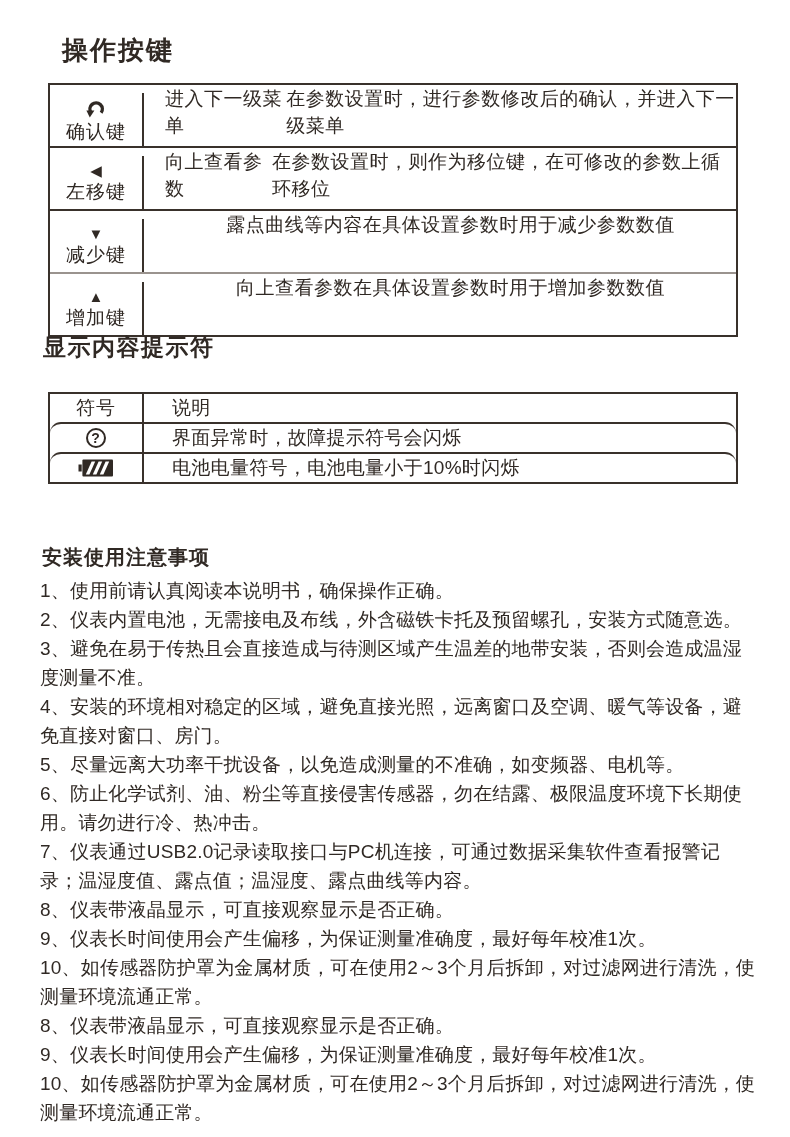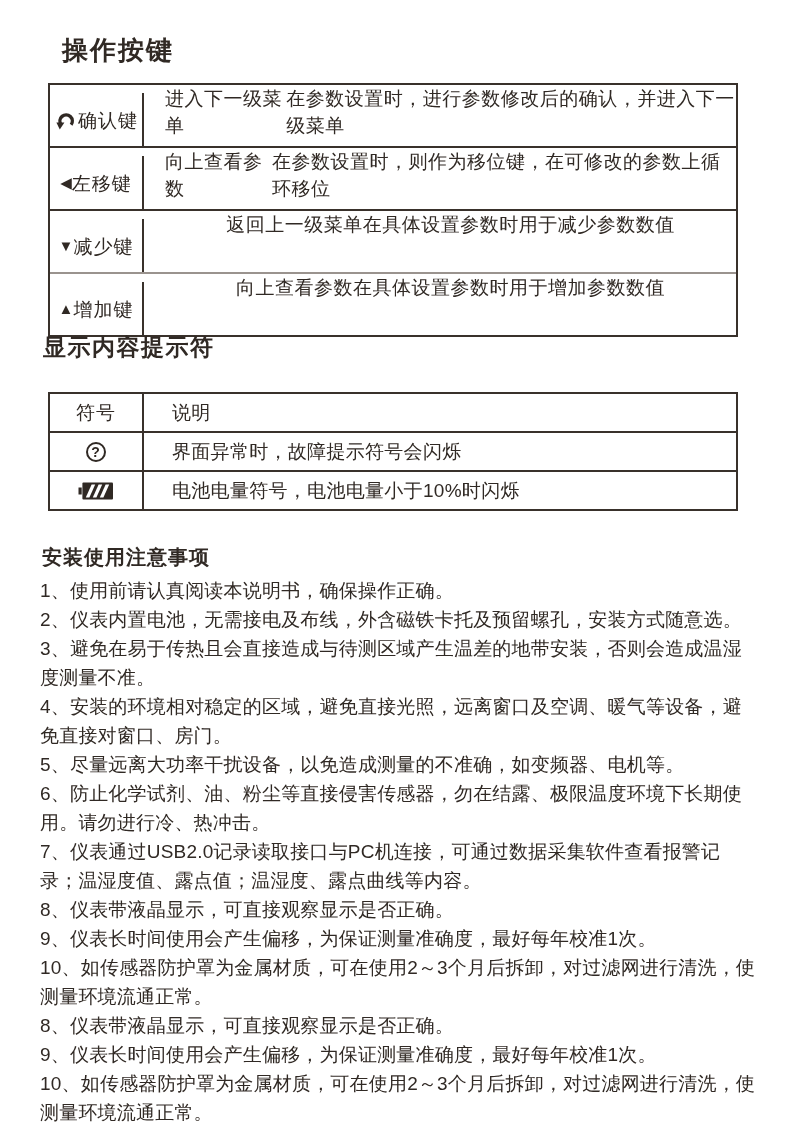--- a/index.html
+++ b/index.html
@@ -26,36 +26,36 @@
   
   .t1{
     position:absolute;left:48px;top:83px;width:690px;
     border:2px solid #39312b;box-sizing:border-box;
   }
   .t1 .row{display:flex;height:61px;}
   .t1 .row + .row{border-top:2px solid #39312b;}
   .t1 .row.lightline{border-top:2px solid #9a938e;}
   .t1 .sym{
     width:94px;flex:0 0 94px;border-right:2px solid #39312b;
-    display:flex;flex-direction:row;align-items:center;justify-content:center;
+    display:flex;flex-direction:column;align-items:center;justify-content:center;
     box-sizing:border-box;
     margin-top:8px;
   }
   .t1 .sym .glyph{font-size:15px;line-height:16px;color:#302924;}
   .t1 .sym .keylabel{font-size:19px;line-height:22px;margin-top:2px;letter-spacing:1px;}
   .t1 .desc{
     flex:1;display:flex;flex-direction:row;justify-content:center;
     padding-left:21px;font-size:19px;line-height:27px;letter-spacing:0.5px;
   }
   
   .t2{
     position:absolute;left:48px;top:392px;width:690px;
     border:2px solid #39312b;box-sizing:border-box;
   }
-  .t2 .row{display:flex;height:37px;}
+  .t2 .row{display:flex;height:28px;border-radius:11px;}
   .t2 .row + .row{border-top:2px solid #39312b;}
   .t2 .sym{
     width:94px;flex:0 0 94px;border-right:2px solid #39312b;
     display:flex;align-items:center;justify-content:center;
     box-sizing:border-box;font-size:19px;letter-spacing:1px;
   }
   .t2 .desc{
     flex:1;display:flex;align-items:center;
     padding-left:28px;font-size:19px;letter-spacing:0.3px;
   }
@@ -107,21 +107,21 @@
         <span>在参数设置时，则作为移位键，在可修改的参数上循环移位</span>
       </div>
     </div>
 
     <div class="row">
       <div class="sym">
         <span class="glyph">▼</span>
         <span class="keylabel">减少键</span>
       </div>
       <div class="desc">
-        <span>返回上一级菜单</span>
+        <span>露点曲线等内容</span>
         <span>在具体设置参数时用于减少参数数值</span>
       </div>
     </div>
 
     <div class="row lightline">
       <div class="sym">
         <span class="glyph">▲</span>
         <span class="keylabel">增加键</span>
       </div>
       <div class="desc">

